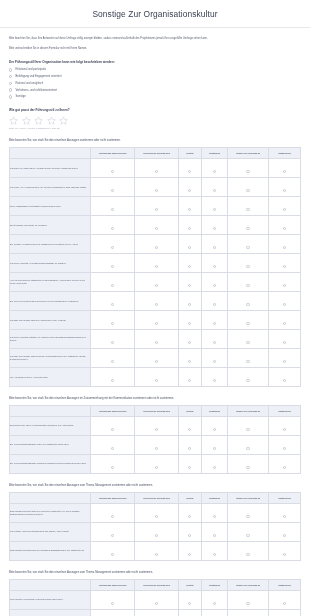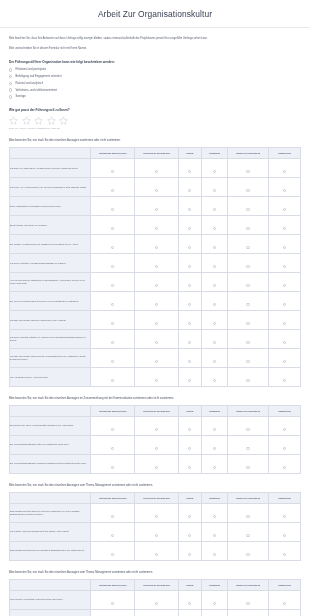--- a/index.html
+++ b/index.html
@@ -54,21 +54,21 @@
     width:3.2px; height:3.2px; border:0.45px solid #c2c7d2; border-radius:50%;
     background:#fff; display:inline-block;
   }
 </style>
 </head>
 <body>
 
 <div class="page">
 
   <div class="title-bar">
-    <div class="title">Arbeit Zur Organisationskultur</div>
+    <div class="title">Sonstige Zur Organisationskultur</div>
   </div>
 
   <div class="content">
 
     <div class="intro">
       <p>Bitte beachten Sie, dass Ihre Antworten auf diese Umfrage völlig anonym bleiben, sodass niemand außerhalb des Projektteams jemals Ihre ausgefüllte Umfrage sehen kann.</p>
       <p>Bitte unterschreiben Sie in diesem Formular nicht mit Ihrem Namen.</p>
     </div>
 
     <div class="q-block">

